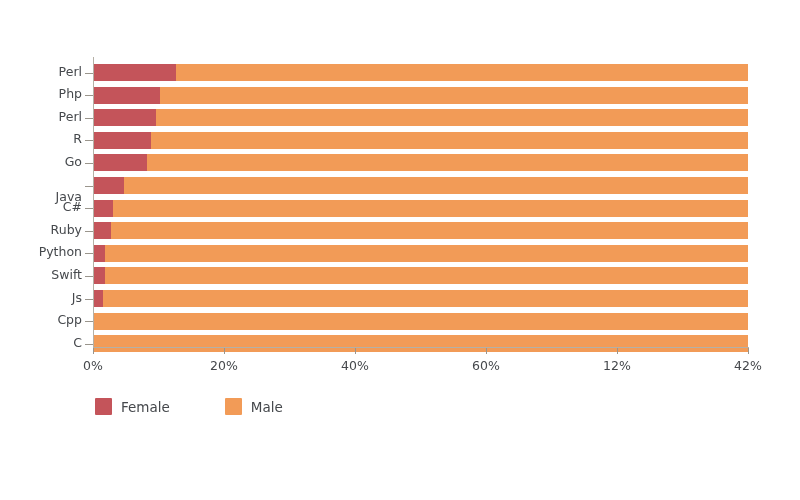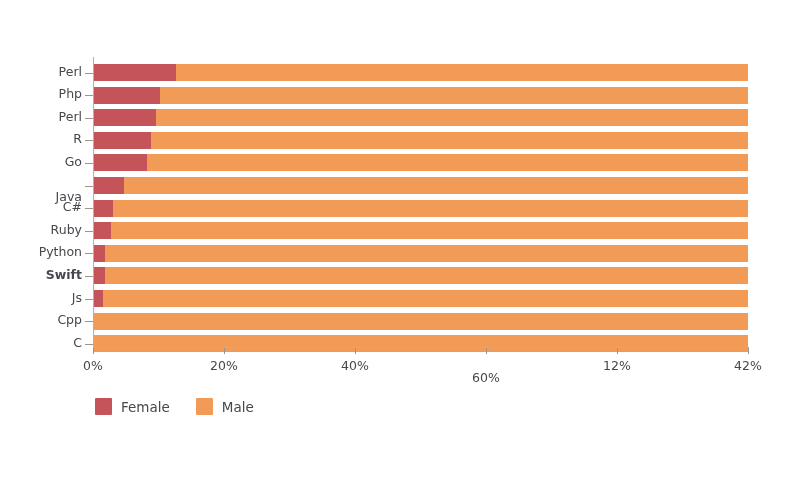--- a/index.html
+++ b/index.html
@@ -117,21 +117,21 @@
     width: 82px;
     height: 500px;
   }
 
   
   #legend {
     position: absolute;
     left: 95px;
     top: 398px;
     display: flex;
-    gap: 26px;
+    gap: 55px;
   }
   .legend-item {
     display: flex;
     align-items: center;
     gap: 9px;
   }
   .legend-swatch {
     width: 17px;
     height: 17px;
     border-radius: 1px;
@@ -216,21 +216,21 @@
   <div id="x-axis-line"></div>
 
   <div id="x-ticks">
       <div class="x-tick" style="left: 93px;"></div>
       <div class="x-tick-label" style="left: 93px;">0%</div>
       <div class="x-tick" style="left: 224px;"></div>
       <div class="x-tick-label" style="left: 224px;">20%</div>
       <div class="x-tick" style="left: 355px;"></div>
       <div class="x-tick-label" style="left: 355px;">40%</div>
       <div class="x-tick" style="left: 486px;"></div>
-      <div class="x-tick-label" style="left: 486px; margin-top: 12px;">60%</div>
+      <div class="x-tick-label" style="left: 486px;">60%</div>
       <div class="x-tick" style="left: 617px;"></div>
       <div class="x-tick-label" style="left: 617px;">12%</div>
       <div class="x-tick" style="left: 748px;"></div>
       <div class="x-tick-label" style="left: 748px;">42%</div>
     </div>
   <div id="y-ticks">
       <div class="y-tick" style="top: 72.5px;"></div>
       <div class="y-tick" style="top: 95.1px;"></div>
       <div class="y-tick" style="top: 117.7px;"></div>
       <div class="y-tick" style="top: 140.3px;"></div>
@@ -247,21 +247,21 @@
   <div id="y-labels">
       <div class="y-tick-label" style="top: 63.5px;">Perl</div>
       <div class="y-tick-label" style="top: 86.1px;">Php</div>
       <div class="y-tick-label" style="top: 108.7px;">Perl</div>
       <div class="y-tick-label" style="top: 131.3px;">R</div>
       <div class="y-tick-label" style="top: 153.9px;">Go</div>
       <div class="y-tick-label" style="top: 189px;">Java</div>
       <div class="y-tick-label" style="top: 199.1px;">C#</div>
       <div class="y-tick-label" style="top: 221.7px;">Ruby</div>
       <div class="y-tick-label" style="top: 244.3px;">Python</div>
-      <div class="y-tick-label" style="top: 266.9px; font-weight: bold;">Swift</div>
+      <div class="y-tick-label" style="top: 266.9px;">Swift</div>
       <div class="y-tick-label" style="top: 289.5px;">Js</div>
       <div class="y-tick-label" style="top: 312.1px;">Cpp</div>
       <div class="y-tick-label" style="top: 334.7px;">C</div>
     </div>
 
   <div id="legend">
       <div class="legend-item">
         <span class="legend-swatch" style="background: rgb(196, 84, 90);"></span>
         <span class="legend-label">Female</span>
       </div>

